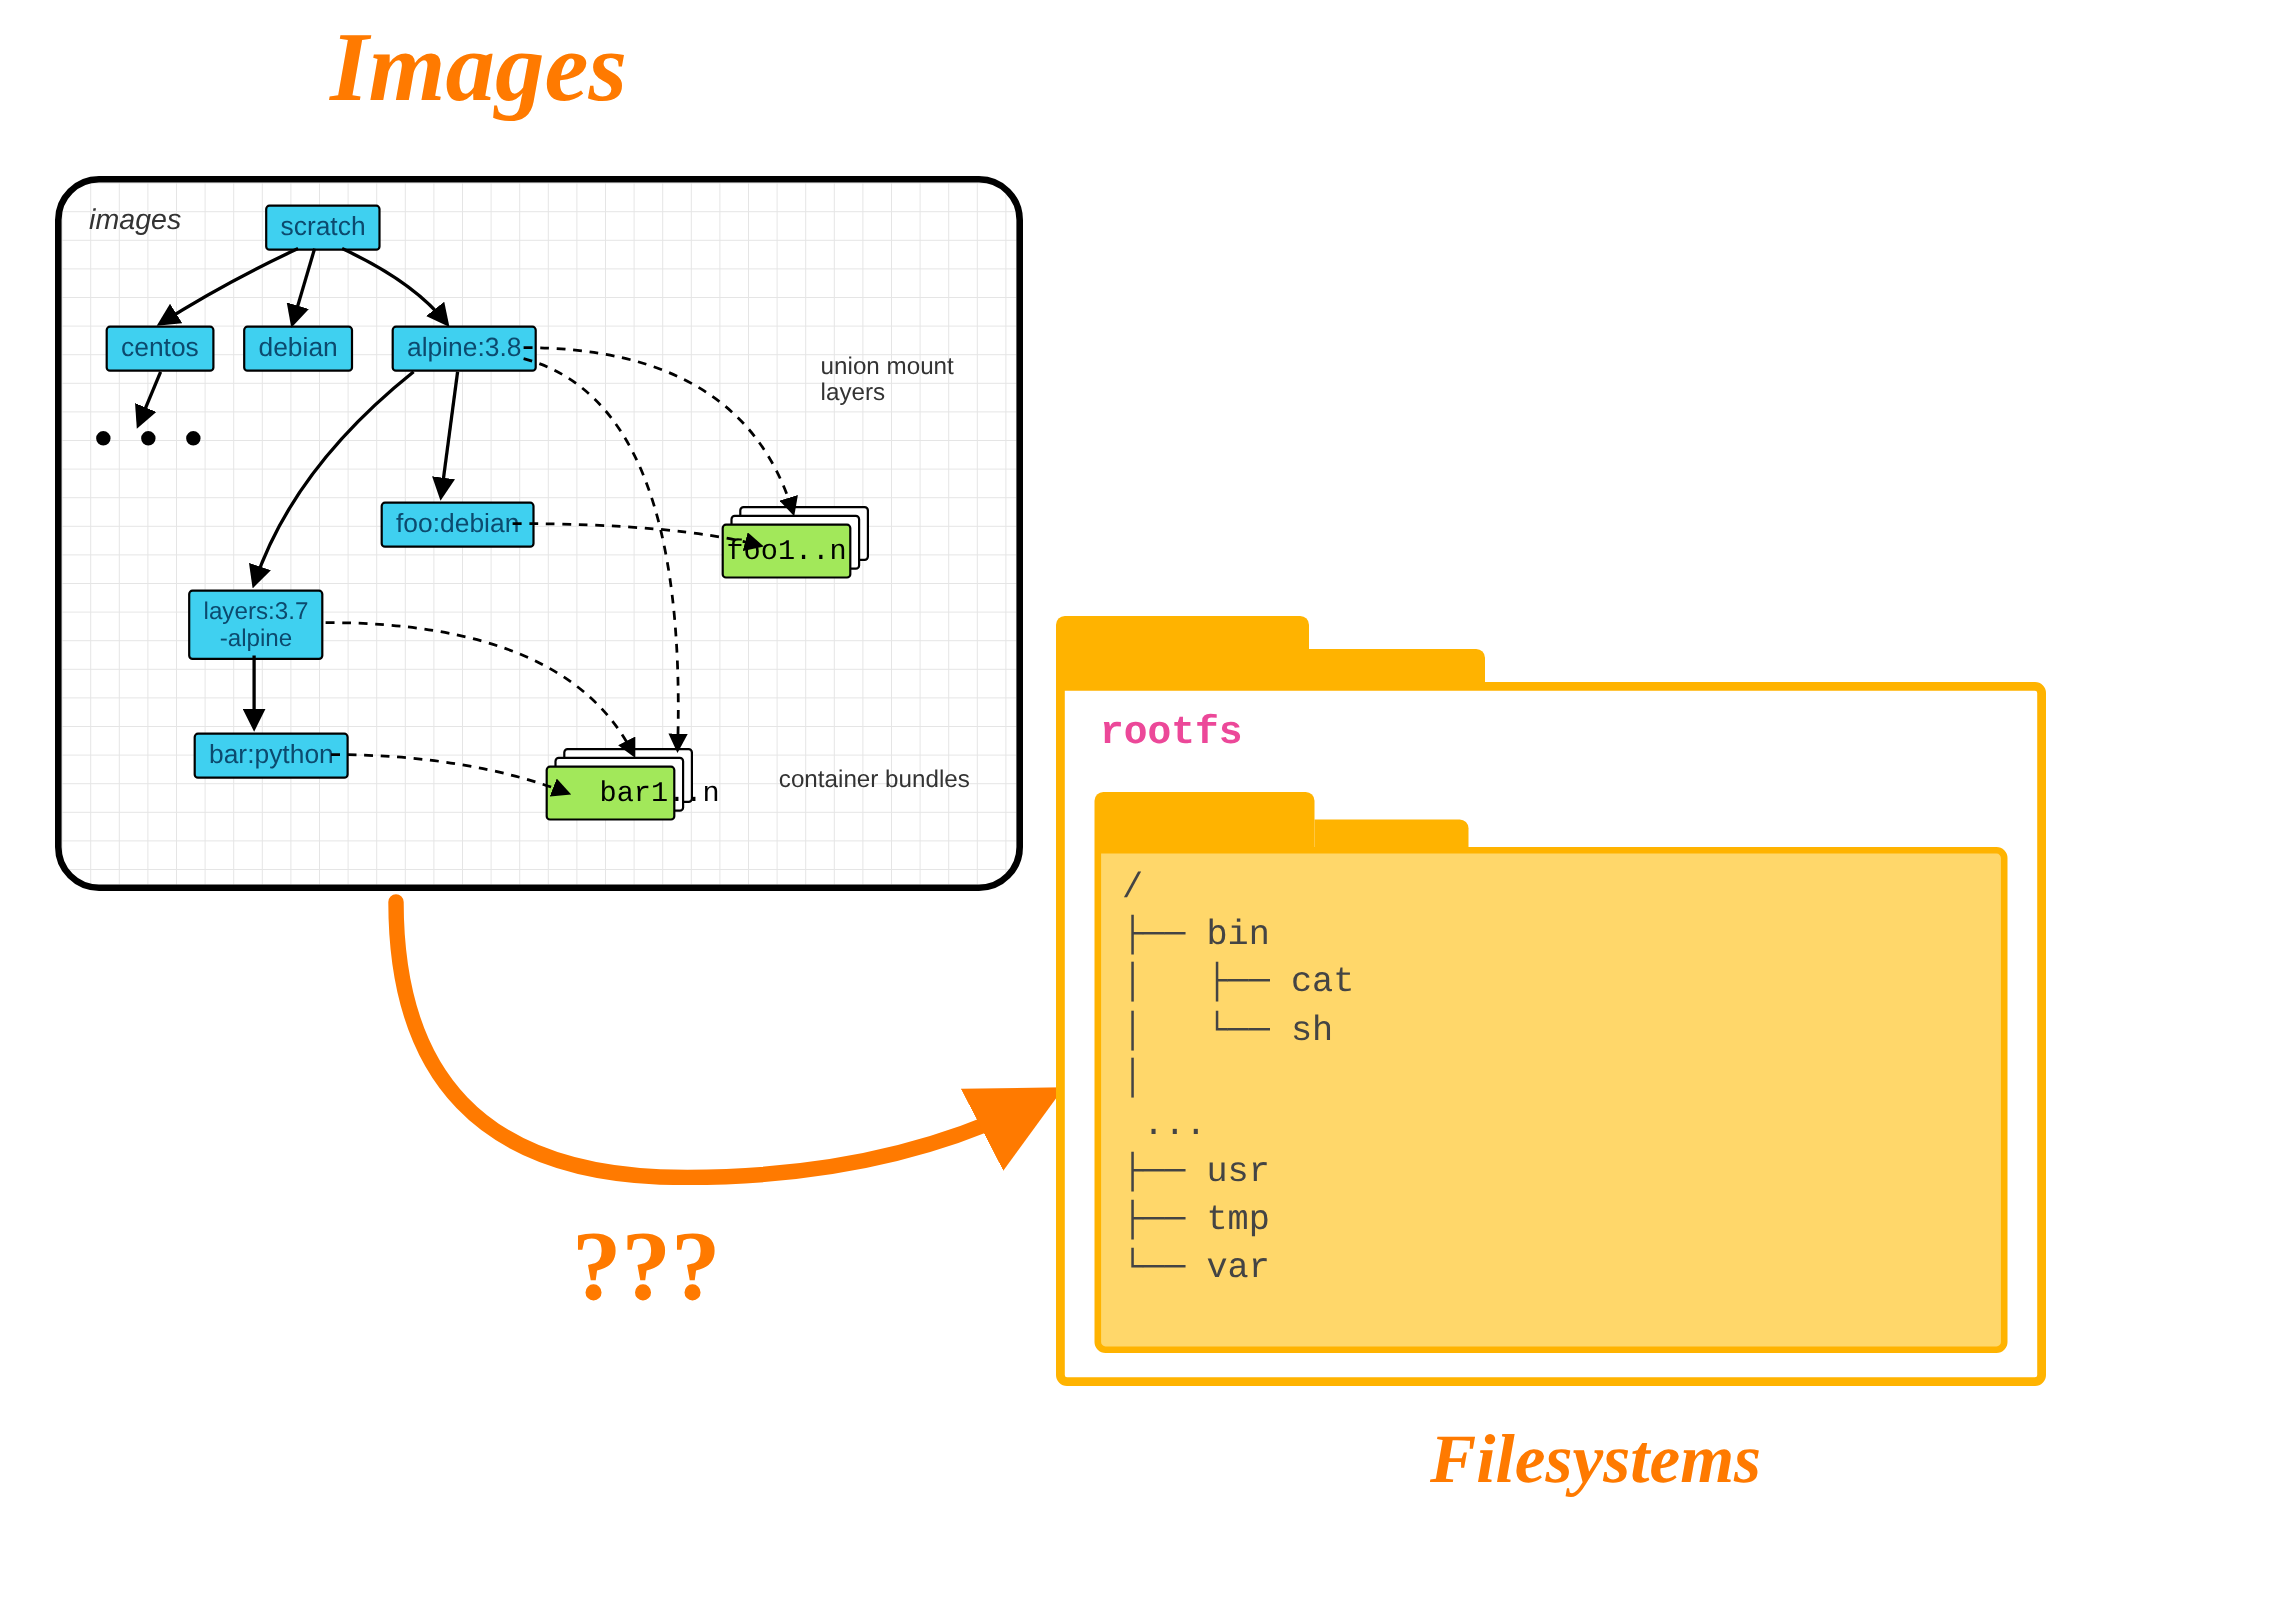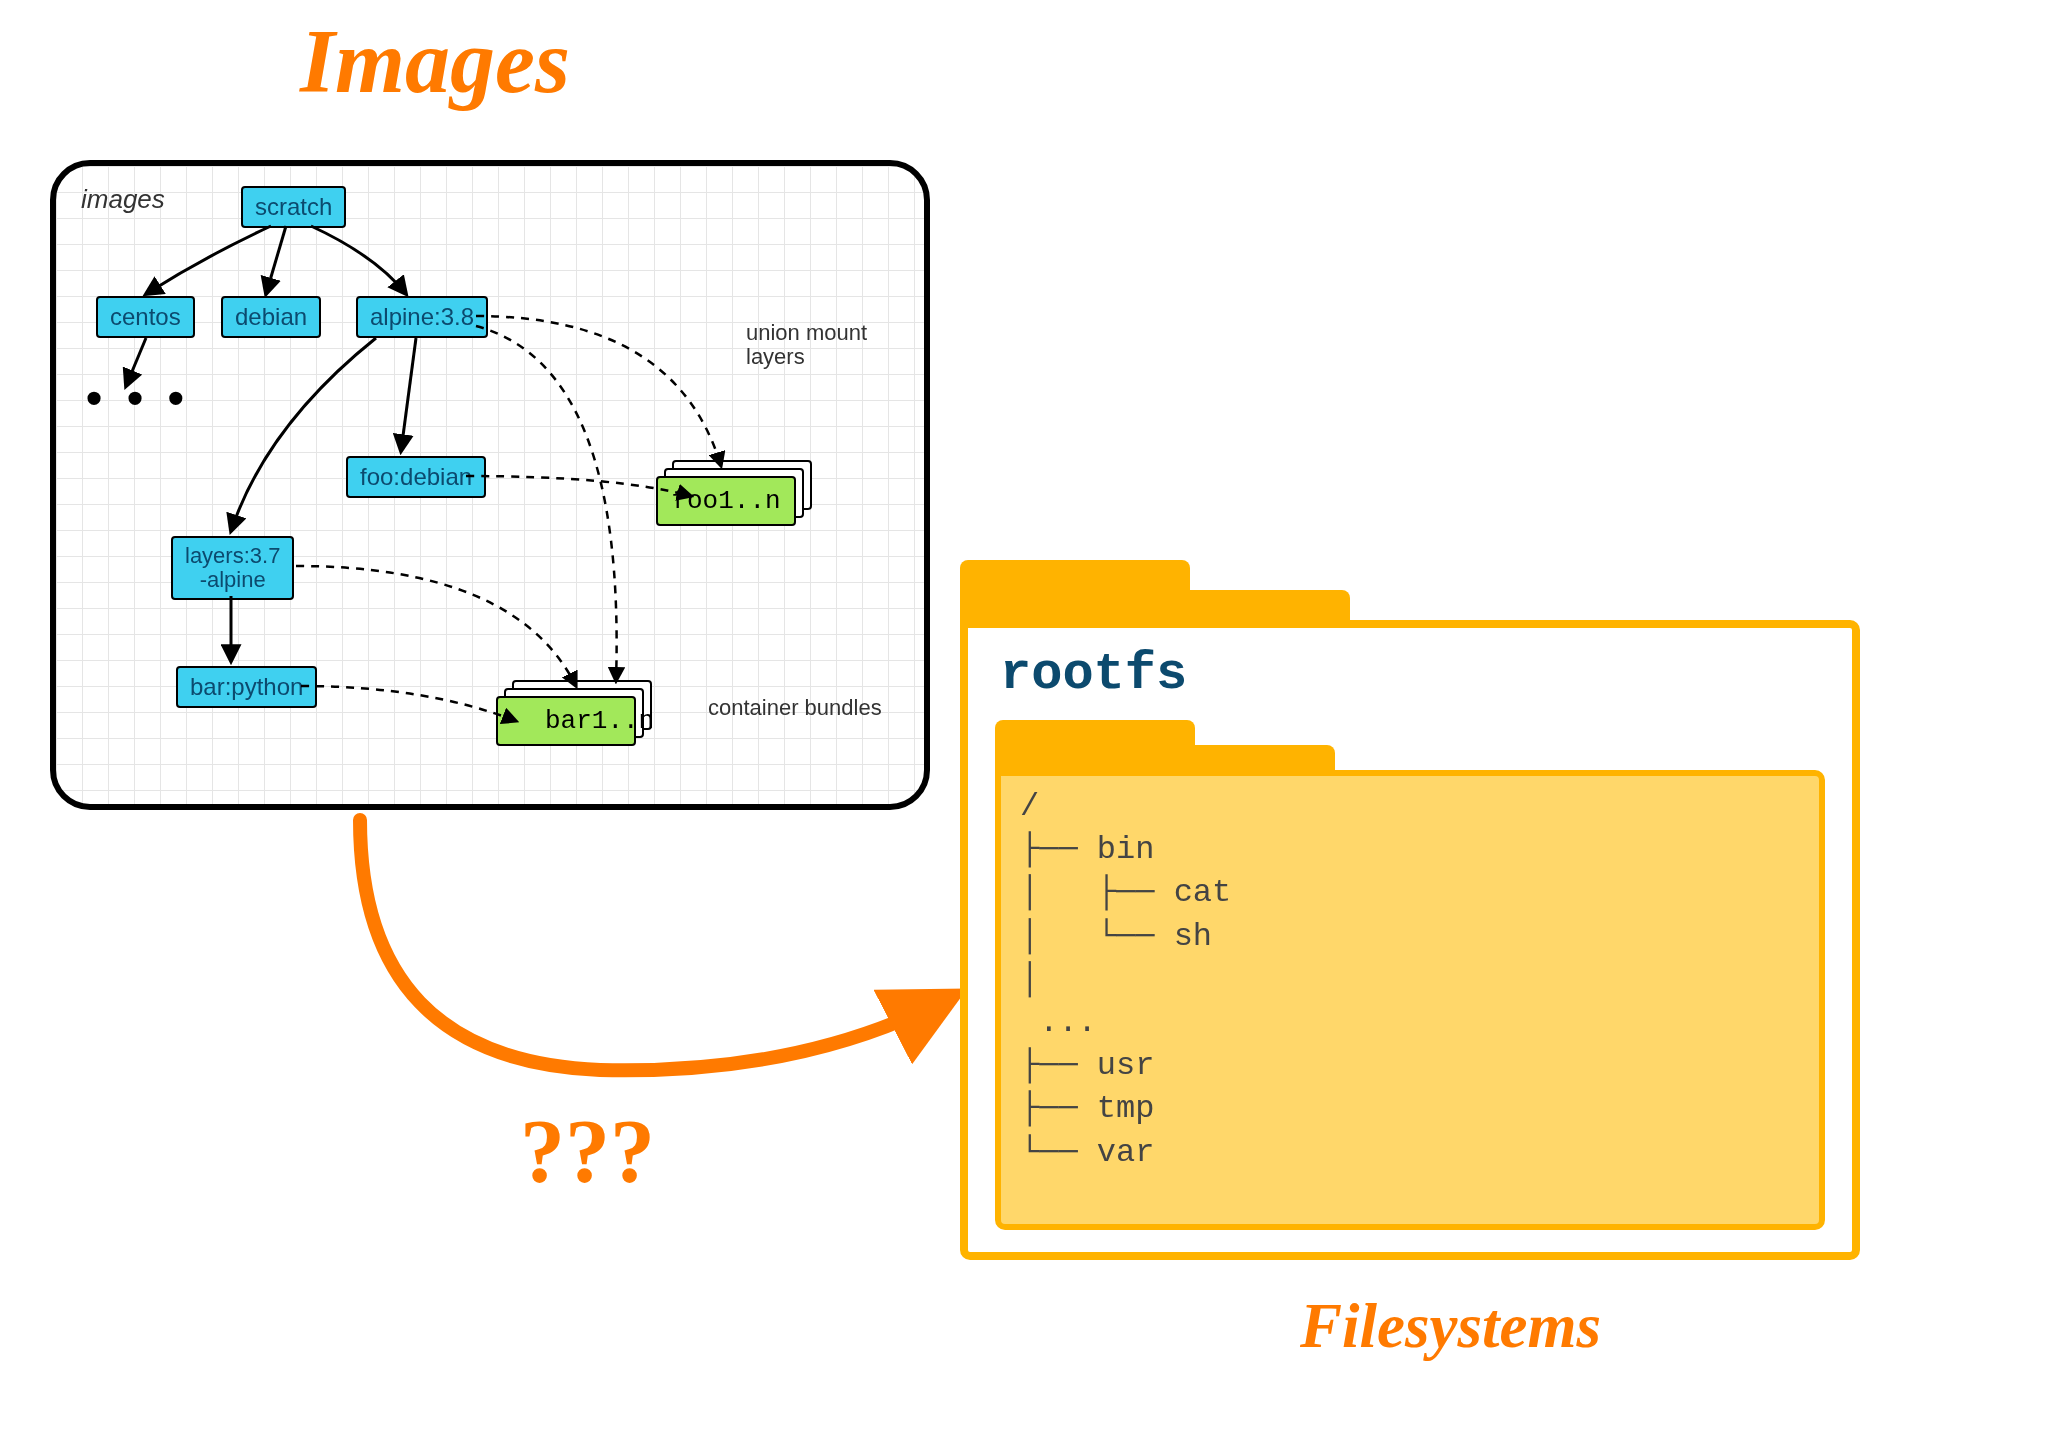--- a/index.html
+++ b/index.html
@@ -65,21 +65,21 @@
     line-height: 1.1;
   }
   .bundle-stack {
     position: absolute;
   }
   .bundle-card {
     position: absolute;
     background: #fff;
     border: 2px solid #000;
     border-radius: 4px;
-    width: 140px;
+    width: 118px;
     height: 50px;
   }
   .bundle-front {
     background: #a2e85a;
     font-family: "Courier New", monospace;
     font-size: 26px;
     text-align: center;
     line-height: 46px;
   }
   .dots3 {
@@ -109,21 +109,21 @@
   .folder-body {
     position:absolute;
     border-radius: 0 10px 10px 10px;
   }
   #fs-outer .outer-tab { left:0; top:0; width:230px; height:60px; background:#ffb300; }
   #fs-outer .outer-tab2 { left:230px; top:30px; width:160px; height:30px; background:#ffb300; border-radius:0 8px 0 0;}
   #fs-outer .outer-body { left:0; top:60px; width:900px; height:640px; background:#fff; border:8px solid #ffb300; }
   #fs-outer .rootfs-label {
     position:absolute; left:40px; top:85px;
     font-family: "Courier New", monospace;
-    font-size: 52px; font-weight:bold; color:#0c4a6e;
+    font-size: 36px; font-weight:bold; color:#ec4899;
   }
   #fs-inner {
     position:absolute;
     left:35px; top:160px;
     width:830px; height:510px;
   }
   #fs-inner .inner-tab { left:0; top:0; width:200px; height:50px; background:#ffb300; border-radius:8px 8px 0 0; position:absolute;}
   #fs-inner .inner-tab2 { left:200px; top:25px; width:140px; height:25px; background:#ffb300; border-radius:0 8px 0 0; position:absolute;}
   #fs-inner .inner-body { left:0; top:50px; width:830px; height:460px; background:#ffd76a; border:6px solid #ffb300; position:absolute; border-radius:0 10px 10px 10px;}
   #fs-tree {

